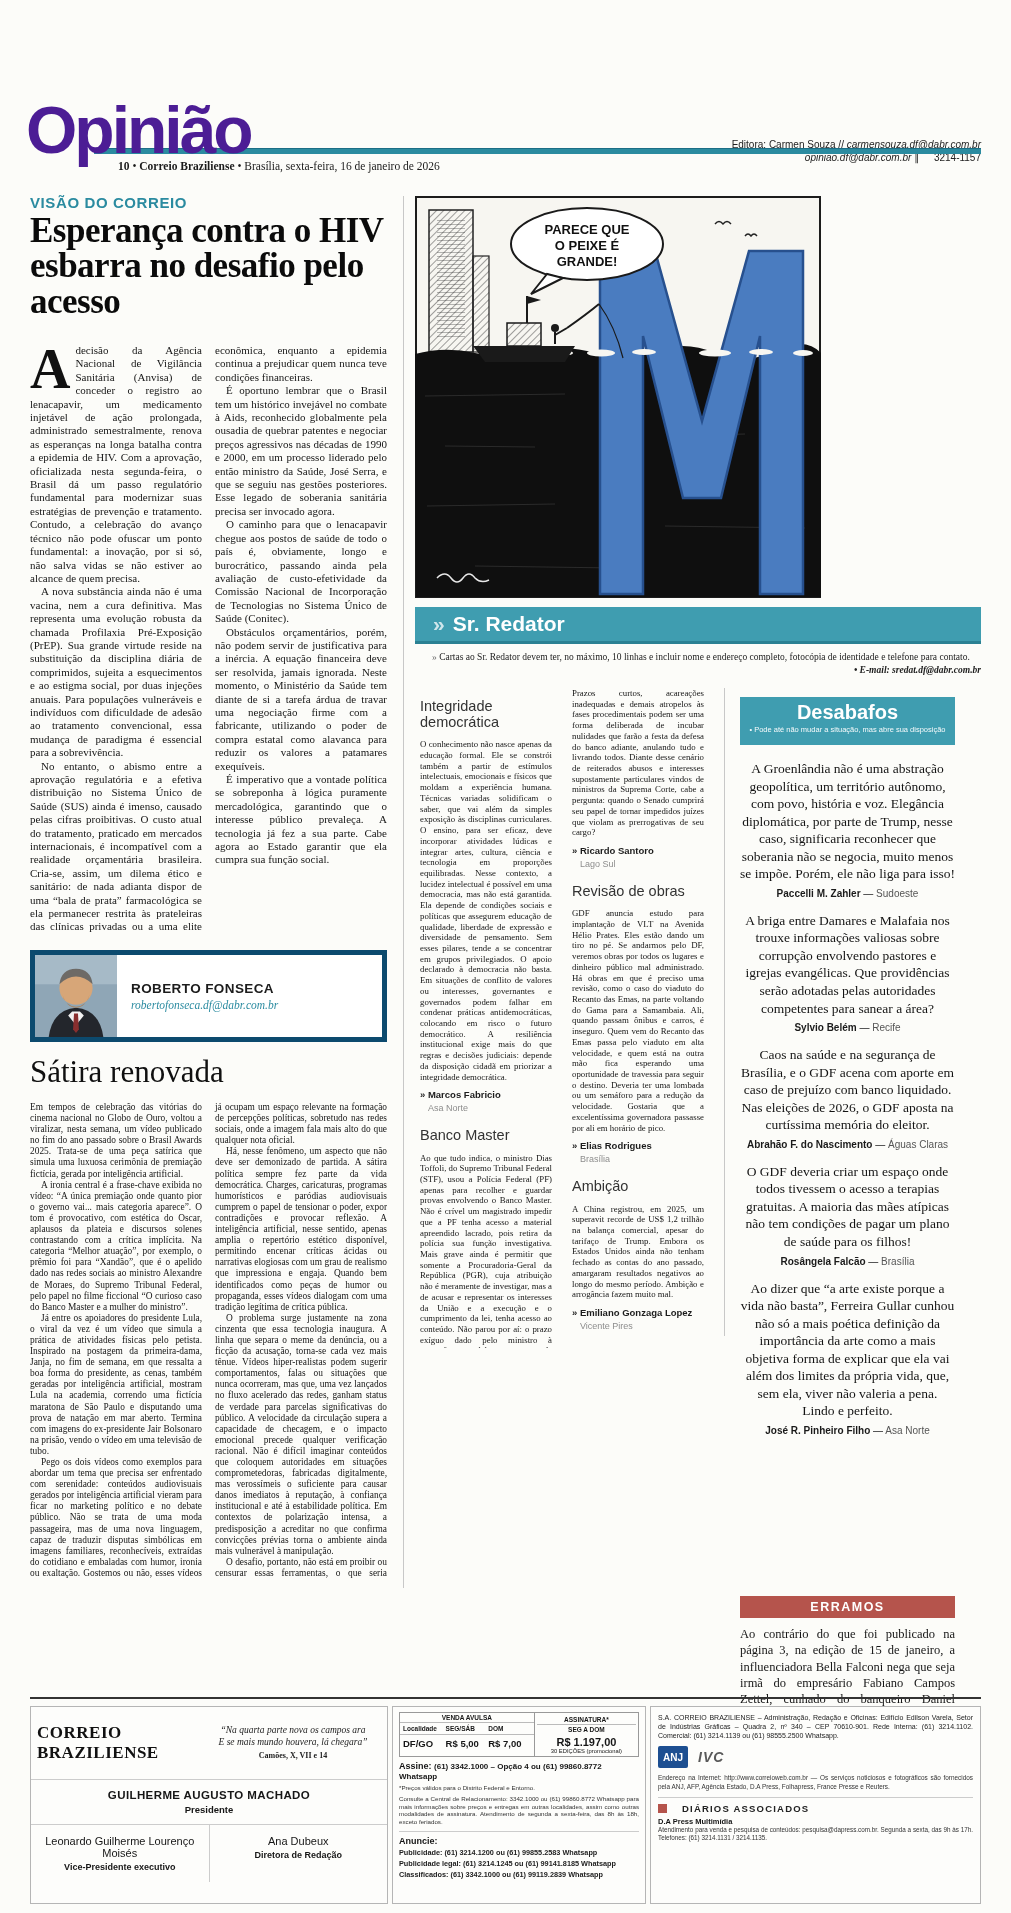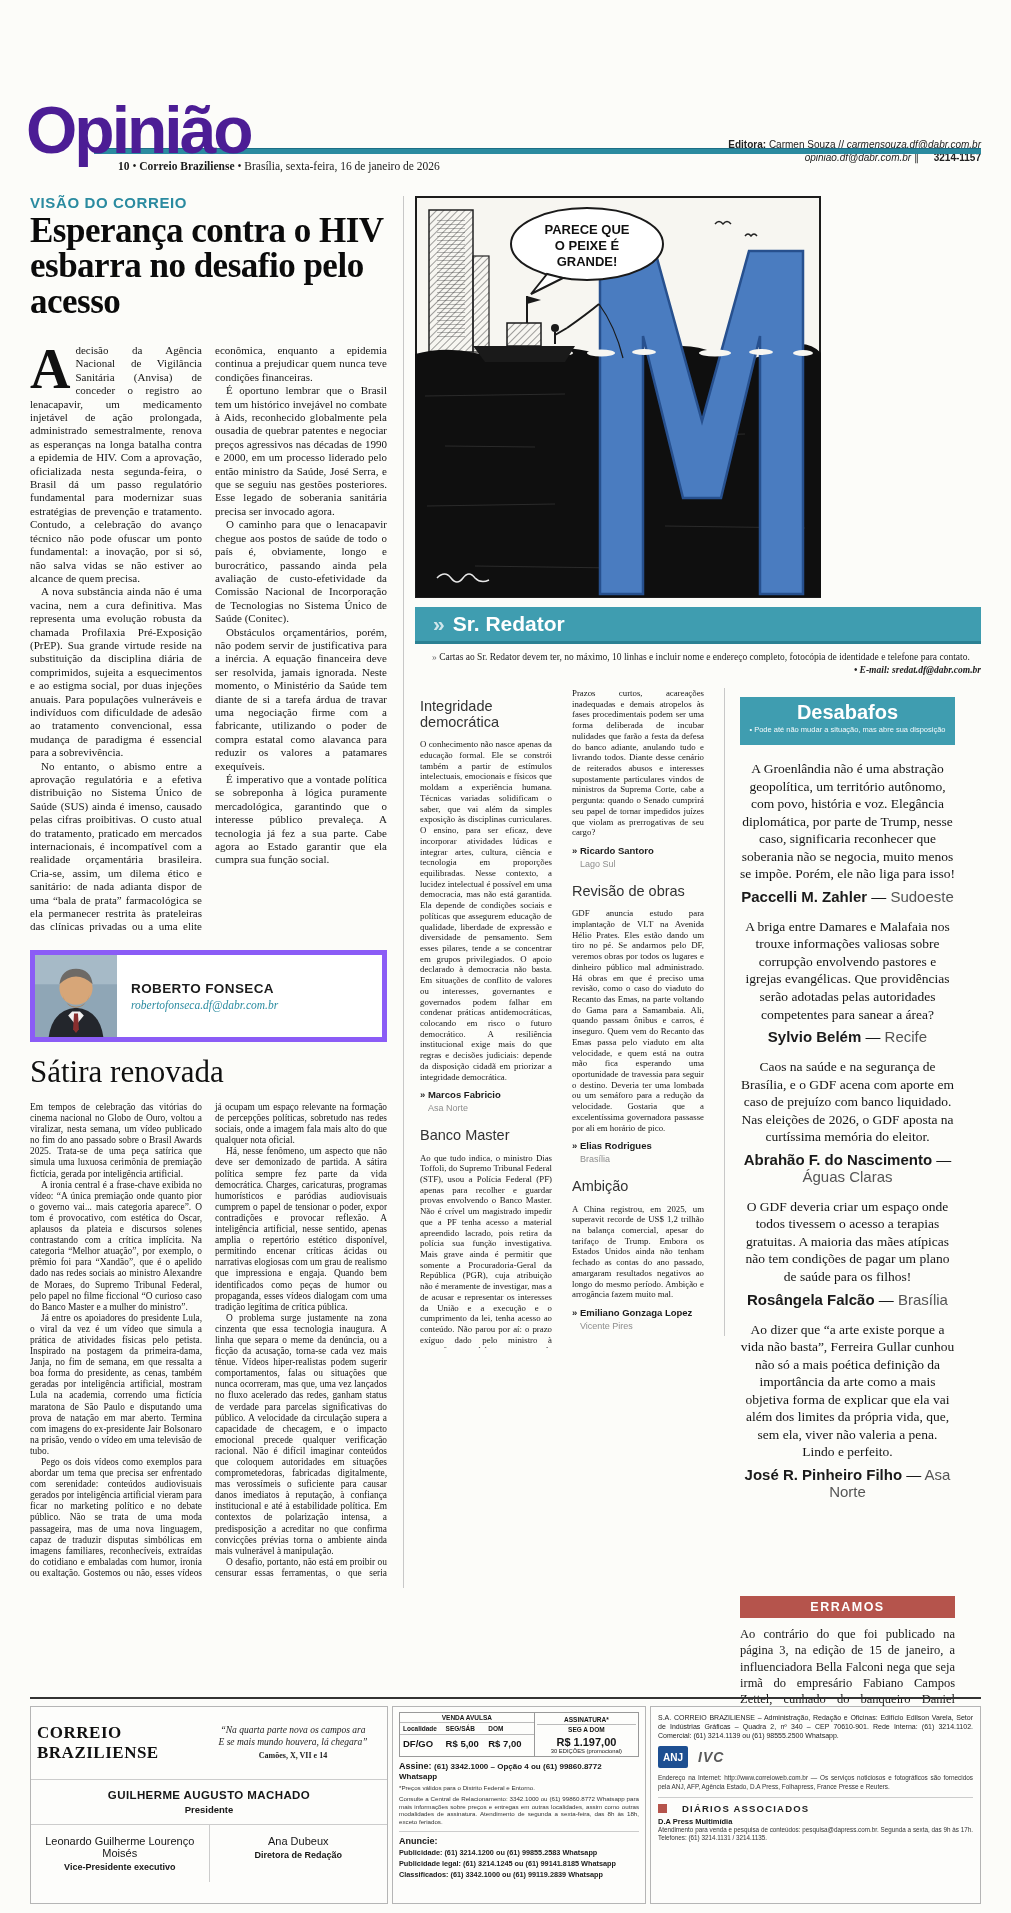--- a/index.html
+++ b/index.html
@@ -9,34 +9,34 @@
 
   
   .logo{left:26px;top:92px;font-family:"Liberation Sans",sans-serif;font-weight:bold;
         font-size:66px;letter-spacing:-3px;color:#4c1d95;z-index:2;}
   .header-rule{left:94px;top:148px;width:887px;height:5px;background:#2b8ba0;border-top:1px solid #1d6e85;z-index:1;}
   .page-info{left:118px;top:160px;font-size:11.5px;color:#1b1b1b;z-index:2;}
   .page-info b{font-family:"Liberation Serif",serif;}
   .editor-info{left:520px;top:138px;width:461px;text-align:right;font-family:"Liberation Sans",sans-serif;
                font-size:10px;line-height:1.3;color:#222;}
   .editor-info .it{font-style:italic;}
-  .editor-info b{font-weight:bold;padding-left:12px;}
+  .editor-info b{font-weight:normal;padding-left:12px;}
 
   
   .kicker{left:30px;top:194px;font-family:"Liberation Sans",sans-serif;font-weight:bold;
           font-size:15px;letter-spacing:.6px;color:#2b8ba0;}
   .headline{left:30px;top:213px;width:364px;font-weight:bold;font-size:35px;line-height:1.01;
             letter-spacing:-.5px;color:#0b0b0b;}
   .cols2{column-count:2;column-gap:13px;column-fill:auto;text-align:justify;hyphens:auto;overflow:hidden;}
   #visao-cols{left:30px;top:344px;width:357px;height:600px;font-size:11px;line-height:1.22;}
   #visao-cols p,#satira-cols p,.lt-col p{margin:0;text-indent:11px;}
   #visao-cols p.first,#satira-cols p.first,.lt-col p.nto{text-indent:0;}
   .dropcap{float:left;font-weight:bold;font-size:56px;line-height:.8;padding:3px 5px 0 0;color:#111;}
 
-  .byline-card{left:30px;top:950px;width:357px;height:92px;background:#8b5cf6;padding:0;}
+  .byline-card{left:30px;top:950px;width:357px;height:92px;background:#0c4a6e;padding:0;}
   .byline-inner{position:absolute;left:5px;top:5px;right:5px;bottom:5px;background:#fff;display:flex;align-items:center;}
   .byline-photo{width:82px;height:82px;flex:0 0 82px;}
   .byline-text{padding-left:14px;}
   .byline-name{font-family:"Liberation Sans",sans-serif;font-weight:bold;font-size:13.5px;letter-spacing:.4px;color:#1c1c1c;}
   .byline-mail{font-style:italic;font-size:11.5px;color:#2b8ba0;margin-top:3px;}
 
   .satira-title{left:30px;top:1054px;width:360px;font-size:31px;font-weight:400;color:#101010;}
   #satira-cols{left:30px;top:1102px;width:357px;height:488px;font-size:9.4px;line-height:1.18;}
 
   
@@ -67,21 +67,21 @@
   .lt-sig{margin:7px 0 2px;text-align:left;}
   .lt-sig .nm{display:block;font-family:"Liberation Sans",sans-serif;font-weight:bold;font-size:9.5px;color:#1d1d1d;}
   .lt-sig .lc{display:block;font-family:"Liberation Sans",sans-serif;font-size:9px;color:#8d8d8d;margin:2px 0 0 8px;}
 
   
   .des-box{left:740px;top:697px;width:215px;height:48px;background:#3f9db0;color:#fff;text-align:center;box-sizing:border-box;padding-top:5px;}
   .des-title{font-family:"Liberation Sans",sans-serif;font-weight:bold;font-size:20px;line-height:1;}
   .des-sub{font-family:"Liberation Sans",sans-serif;font-size:7.5px;line-height:1.2;margin-top:3px;opacity:.95;}
   .des-letters{left:740px;top:760px;width:215px;}
   .d-letter{font-size:13.5px;line-height:1.3;text-align:center;color:#141414;}
-  .d-sig{font-family:"Liberation Sans",sans-serif;font-size:15px;text-align:center;margin:5px 0 13px;color:#1a1a1a;}
+  .d-sig{font-family:"Liberation Sans",sans-serif;font-size:10px;text-align:center;margin:5px 0 13px;color:#1a1a1a;}
   .d-sig .nm{font-weight:bold;}
   .d-sig .lc{color:#555;}
 
   .erramos-band{left:740px;top:1596px;width:215px;height:22px;background:#b5544c;color:#fff;
                 font-family:"Liberation Sans",sans-serif;font-weight:bold;font-size:12.5px;letter-spacing:1.5px;
                 text-align:center;line-height:22px;}
   .erramos-text{left:740px;top:1626px;width:215px;font-size:12.5px;line-height:1.3;text-align:justify;hyphens:auto;}
 
   
   .foot-rule{left:30px;top:1697px;width:951px;height:2px;background:#333;}

